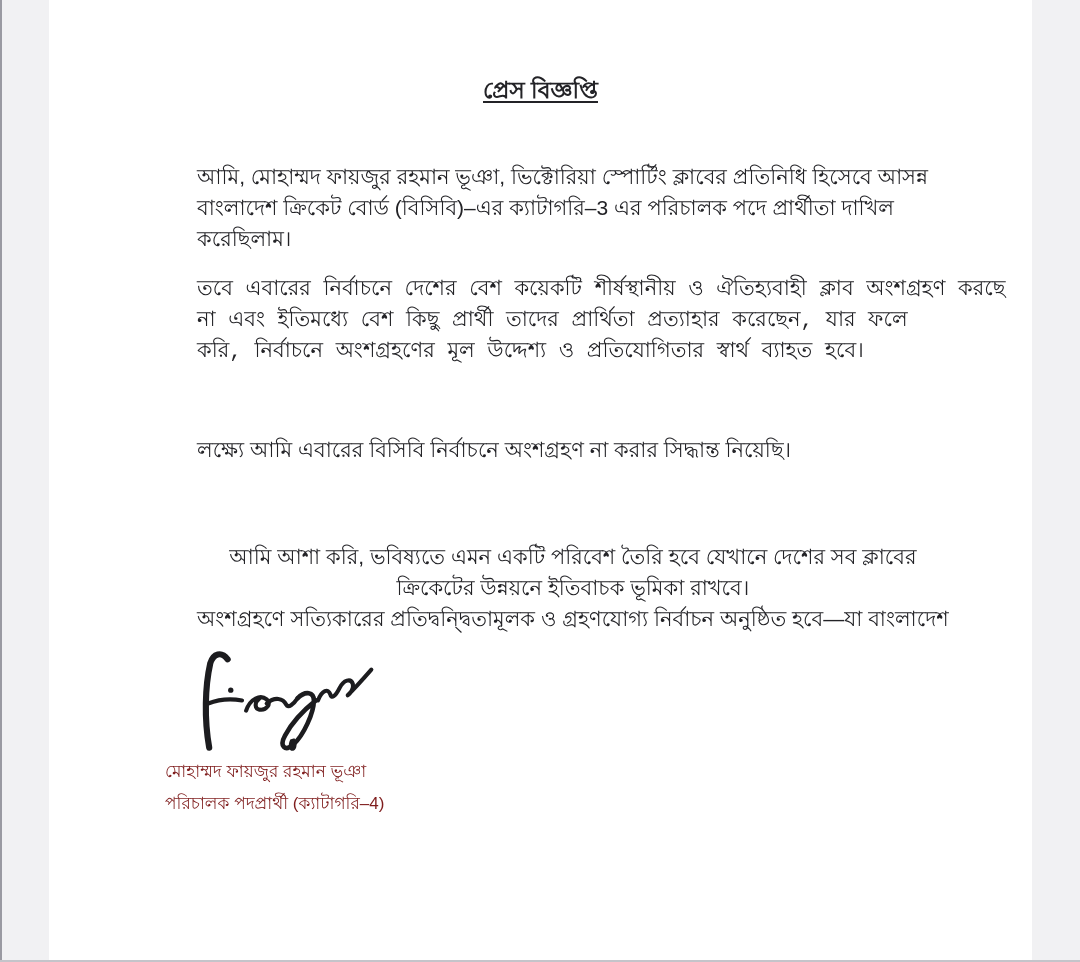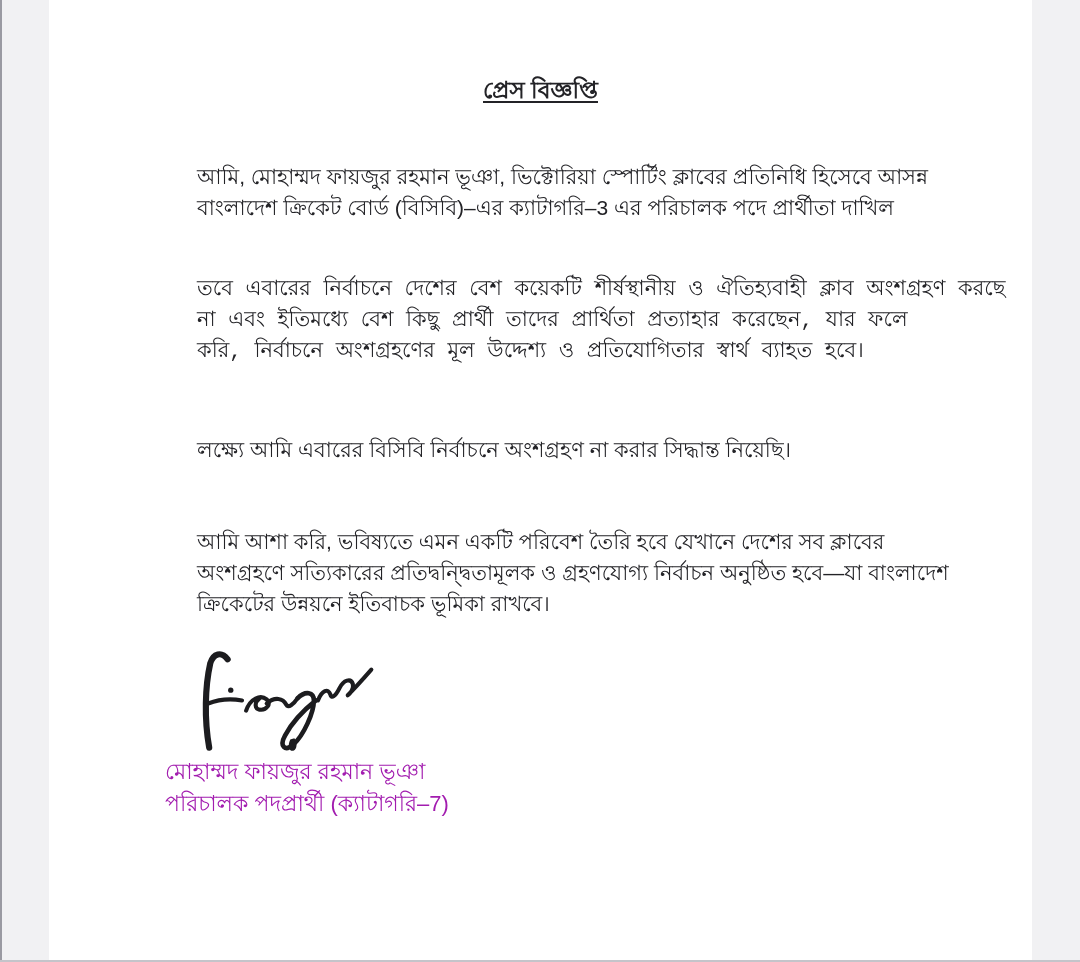--- a/index.html
+++ b/index.html
@@ -53,84 +53,85 @@
     left: 116px;
     font-size: 21px;
     line-height: 31px;
     white-space: nowrap;
     color: #232327;
     margin-left: 32px;
   }
   .p1 { top: 161px; }
   .p2 { top: 274px; font-family: Liberation Mono, monospace; }
   .p3 { top: 434px; }
-  .p4 { top: 526px; }
+  .p4 { top: 541px; text-align: center; }
   .signature {
     position: absolute;
     left: 111px;
     top: 645px;
     width: 240px;
     height: 118px;
   }
   .signoff {
     position: absolute;
     left: 116px;
     top: 756px;
-    font-size: 22px;
+    font-size: 17px;
     line-height: 31.5px;
     white-space: nowrap;
-    color: #a21caf;
+    color: #7f1d1d;
   }
   .line { display: block; }
 </style>
 </head>
 <body>
 
 <div class="stage">
 
   <div class="margin-left"></div>
   <div class="margin-right"></div>
   <div class="edge-left"></div>
   <div class="bottom-line"></div>
 
   <div class="page">
 
     <h1 class="doc-title">প্রেস বিজ্ঞপ্তি</h1>
 
     <div class="para p1">
       <span class="line">আমি, মোহাম্মদ ফায়জুর রহমান ভূঞা, ভিক্টোরিয়া স্পোর্টিং ক্লাবের প্রতিনিধি হিসেবে আসন্ন</span>
       <span class="line">বাংলাদেশ ক্রিকেট বোর্ড (বিসিবি)–এর ক্যাটাগরি–3 এর পরিচালক পদে প্রার্থীতা দাখিল</span>
+      <span class="line">করেছিলাম।</span>
     </div>
 
     <div class="para p2">
       <span class="line">তবে এবারের নির্বাচনে দেশের বেশ কয়েকটি শীর্ষস্থানীয় ও ঐতিহ্যবাহী ক্লাব অংশগ্রহণ করছে</span>
       <span class="line">না এবং ইতিমধ্যে বেশ কিছু প্রার্থী তাদের প্রার্থিতা প্রত্যাহার করেছেন, যার ফলে</span>
       <span class="line">করি, নির্বাচনে অংশগ্রহণের মূল উদ্দেশ্য ও প্রতিযোগিতার স্বার্থ ব্যাহত হবে।</span>
     </div>
 
     <div class="para p3">
       <span class="line">লক্ষ্যে আমি এবারের বিসিবি নির্বাচনে অংশগ্রহণ না করার সিদ্ধান্ত নিয়েছি।</span>
     </div>
 
     <div class="para p4">
       <span class="line">আমি আশা করি, ভবিষ্যতে এমন একটি পরিবেশ তৈরি হবে যেখানে দেশের সব ক্লাবের</span>
+      <span class="line">ক্রিকেটের উন্নয়নে ইতিবাচক ভূমিকা রাখবে।</span>
       <span class="line">অংশগ্রহণে সত্যিকারের প্রতিদ্বন্দ্বিতামূলক ও গ্রহণযোগ্য নির্বাচন অনুষ্ঠিত হবে—যা বাংলাদেশ</span>
-      <span class="line">ক্রিকেটের উন্নয়নে ইতিবাচক ভূমিকা রাখবে।</span>
     </div>
 
     <svg class="signature" viewBox="0 0 230 115" fill="none" stroke="#1c1c1f" stroke-linecap="round" stroke-linejoin="round">
       <path d="M64,14 C58,6 50,8 47,18 C42,40 41,72 46,100" stroke-width="6"></path>
       <path d="M45,57 C55,53 66,52 78,54" stroke-width="4"></path>
       <circle cx="67" cy="44" r="2.6" fill="#1c1c1f" stroke="none"></circle>
       <path d="M82,64 C86,52 96,48 102,53 C107,57 102,64 95,63 C90,62 90,56 95,52" stroke-width="4"></path>
       <path d="M102,57 C110,50 118,52 121,58 C123,62 128,58 132,52" stroke-width="4"></path>
       <path d="M132,52 C140,44 148,46 148,54 C148,66 138,88 128,97 C120,104 114,99 120,88 C127,75 140,62 150,54" stroke-width="4.5"></path>
       <path d="M125,92 C122,98 124,104 128,103 C132,102 132,95 129,91 Z" fill="#1c1c1f" stroke="none"></path>
       <path d="M152,54 C156,44 162,42 164,48 C165,53 169,50 173,42 C177,34 184,32 186,38 C187,42 184,47 181,49 C188,42 197,32 204,24" stroke-width="4"></path>
     </svg>
 
     <div class="signoff">
       <span class="line">মোহাম্মদ ফায়জুর রহমান ভূঞা</span>
-      <span class="line">পরিচালক পদপ্রার্থী (ক্যাটাগরি–7)</span>
+      <span class="line">পরিচালক পদপ্রার্থী (ক্যাটাগরি–4)</span>
     </div>
 
   </div>
 </div>
 
 </body></html>

